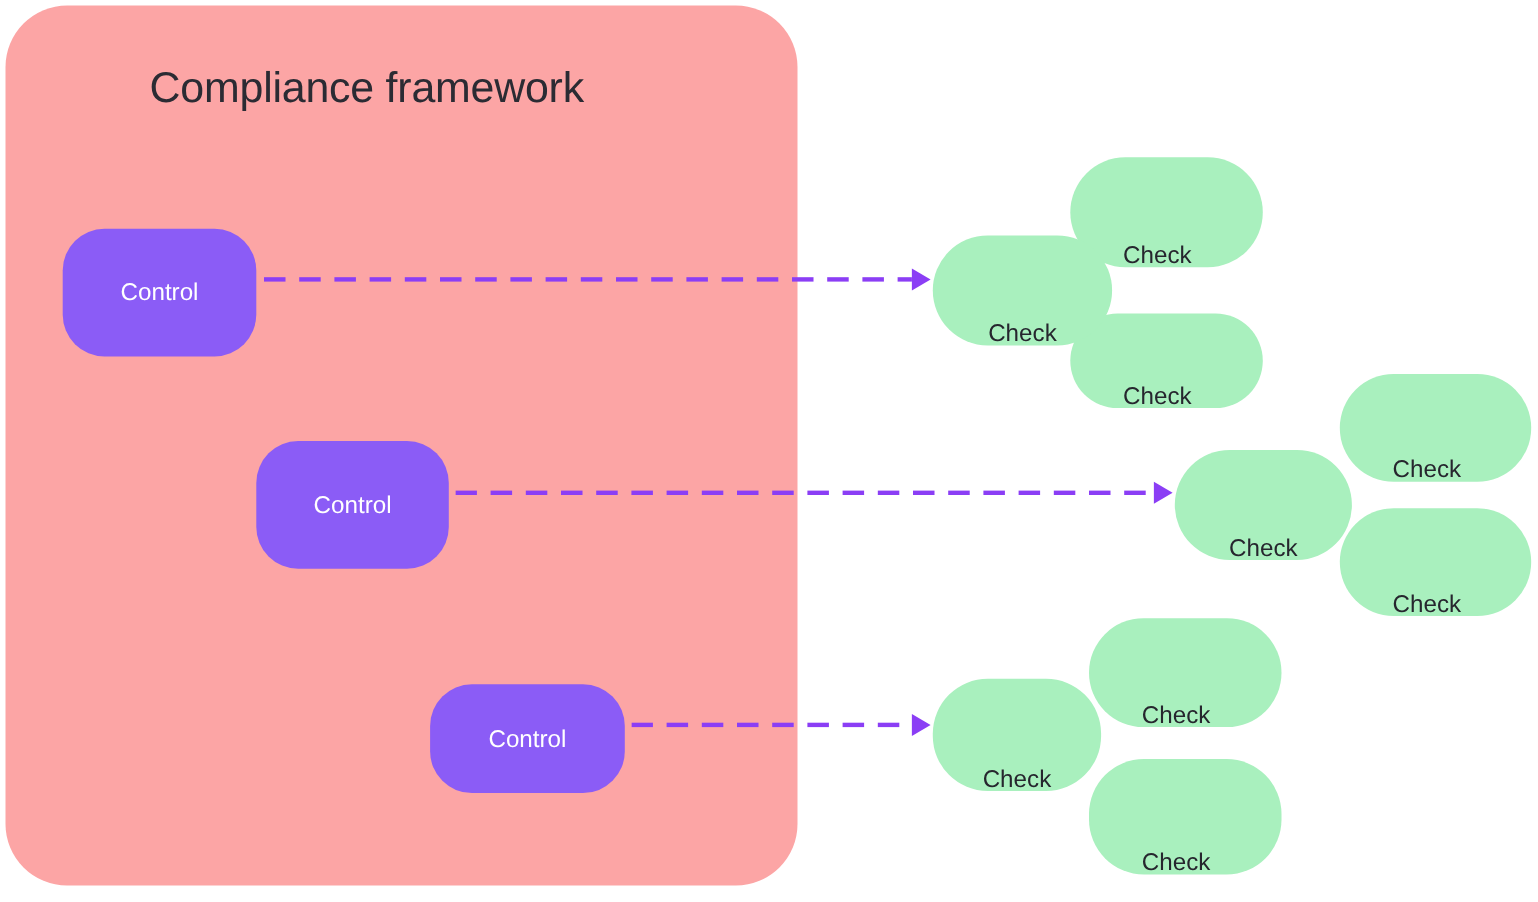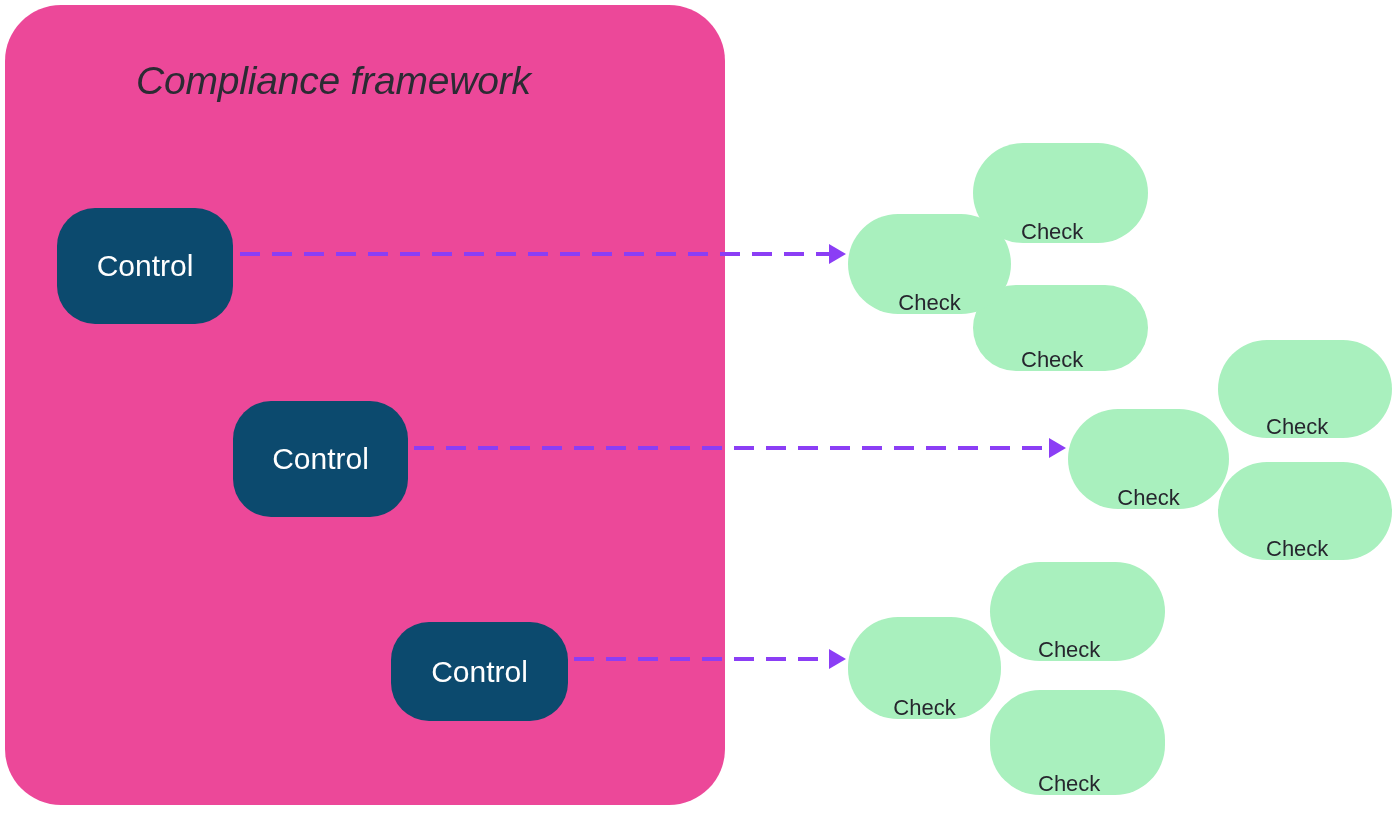--- a/index.html
+++ b/index.html
@@ -20,43 +20,42 @@
     overflow: hidden;
   }
 
   
   .framework-panel {
     position: absolute;
     left: 5px;
     top: 5px;
     width: 720px;
     height: 800px;
-    background: #ec4899;
+    background: #fca5a5;
     border-radius: 56px;
-    font-style: italic;
   }
   .framework-title {
     position: absolute;
     left: 131px;
     top: 50px;
     font-size: 39px;
     line-height: 52px;
     font-weight: 400;
     color: #2b2b33;
     letter-spacing: -0.2px;
     white-space: nowrap;
   }
 
   
   .control-node {
     position: absolute;
-    background: #0c4a6e;
+    background: #8b5cf6;
     border-radius: 38px;
     color: #ffffff;
-    font-size: 30px;
+    font-size: 22px;
     line-height: 1;
     display: flex;
     align-items: center;
     justify-content: center;
     box-sizing: border-box;
   }
   .control-label {
     display: block;
     white-space: nowrap;
   }

